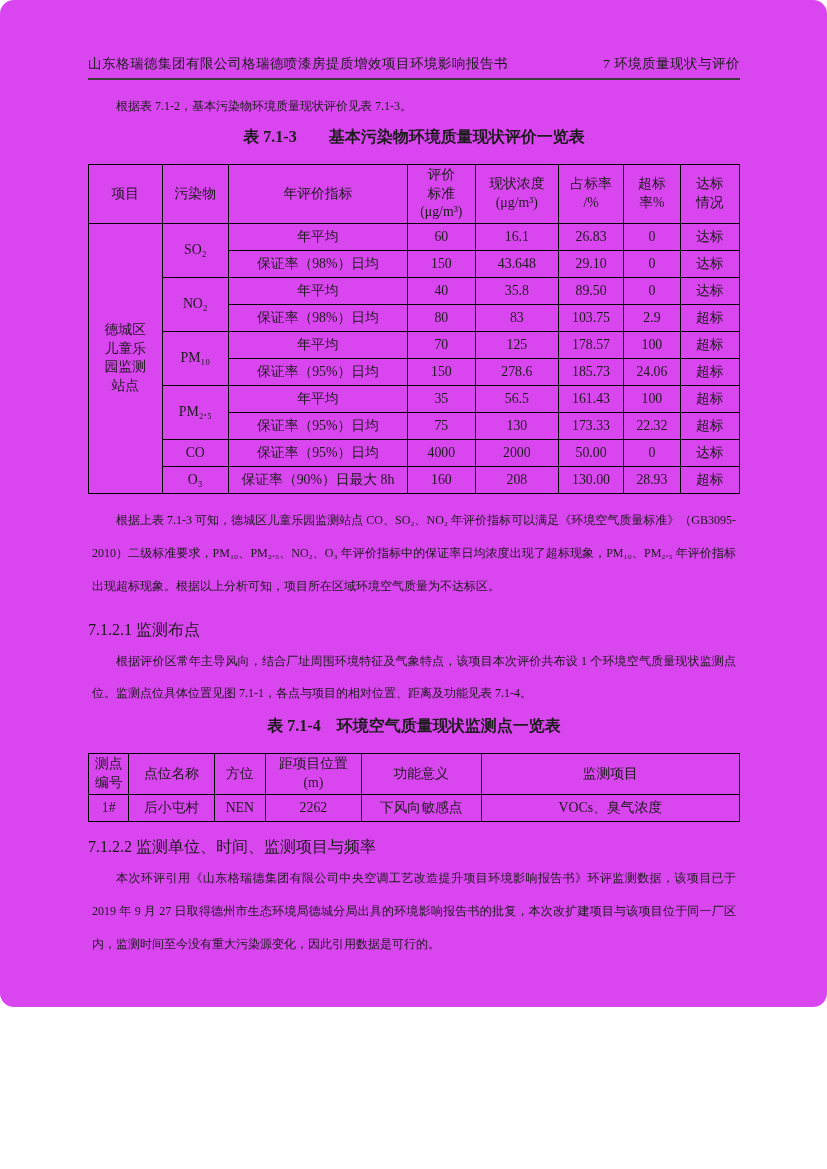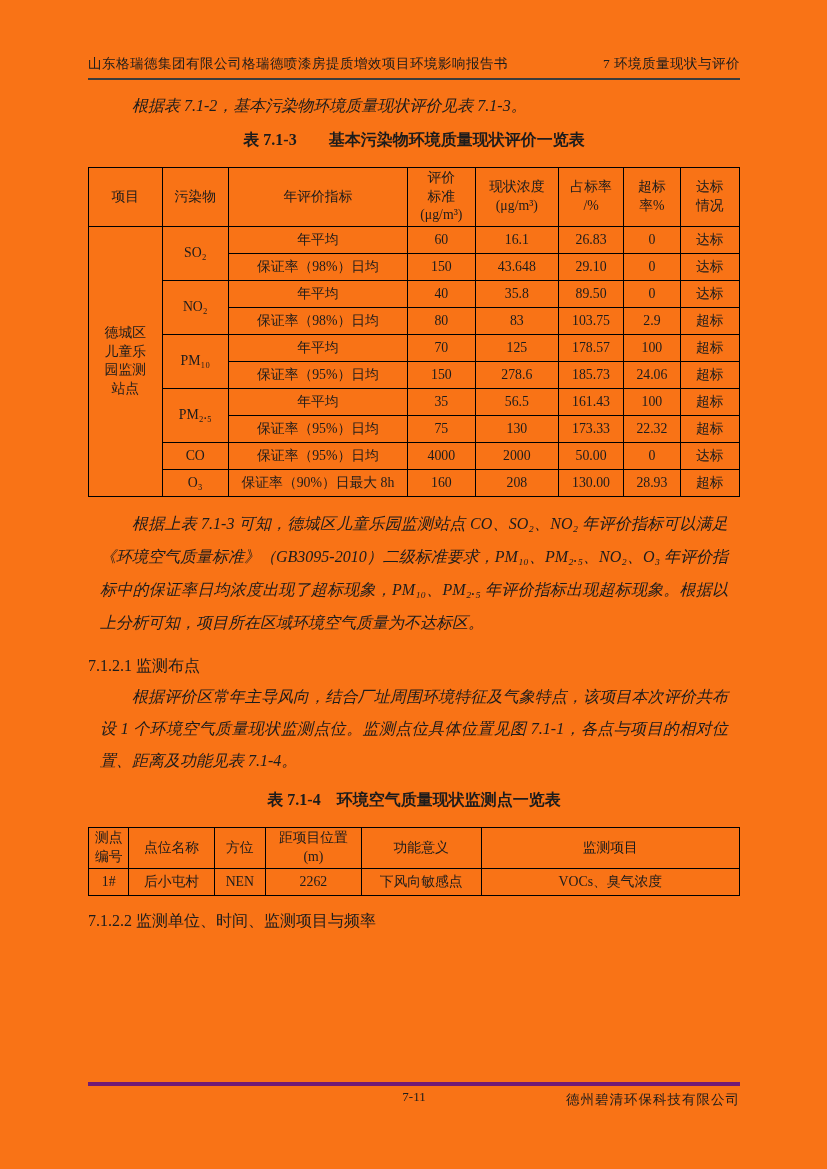--- a/index.html
+++ b/index.html
@@ -1,36 +1,37 @@
 <!DOCTYPE html>
 <html lang="zh"><head>
 <meta charset="utf-8">
 <style>
   html,body { margin:0; padding:0; background:#ffffff; }
   .page {
     position:relative;
-    width:827px; height:1169px;
-    background:#f97316;
+    width:827px; height:1007px;
+    background:#d946ef;
     font-family:"Liberation Serif","DejaVu Serif",serif;
     color:#1c1c1c;
     overflow:hidden;
+    border-radius:14px;
   }
   .content {
     position:absolute; left:88px; top:55px; width:652px;
   }
   
   .page-header {
     display:flex; justify-content:space-between; align-items:flex-end;
     font-size:13.5px; letter-spacing:0.5px;
     padding-bottom:5px; border-bottom:2px solid #3c3c3c;
   }
   
   .para {
-    font-size:16px; line-height:33px; text-align:justify;
-    text-indent:2em; margin:12px;font-style:italic;
+    font-size:12px; line-height:33px; text-align:justify;
+    text-indent:2em; margin:4px;
   }
   .para-intro { margin-top:15px; line-height:22px; }
   .para-analysis { margin-top:10px; }
   .para-points { margin-top:4px; line-height:32px; }
   .para-citation { margin-top:4px; }
   
   .table-title {
     font-size:16px; font-weight:bold; text-align:center;
     margin:16px; line-height:22px;
   }
@@ -234,20 +235,21 @@
             <td>NEN</td>
             <td>2262</td>
             <td>下风向敏感点</td>
             <td>VOCs、臭气浓度</td>
           </tr>
         </tbody>
     </table>
 
     <h4 class="h-sub2">7.1.2.2 监测单位、时间、监测项目与频率</h4>
 
+    <p class="para para-citation">本次环评引用《山东格瑞德集团有限公司中央空调工艺改造提升项目环境影响报告书》环评监测数据，该项目已于 2019 年 9 月 27 日取得德州市生态环境局德城分局出具的环境影响报告书的批复，本次改扩建项目与该项目位于同一厂区内，监测时间至今没有重大污染源变化，因此引用数据是可行的。</p>
 
   </div>
 
   <div class="page-footer">
     <div class="footer-row">
       <span class="footer-page">7-11</span>
       <span class="footer-company">德州碧清环保科技有限公司</span>
     </div>
   </div>
 </div>

